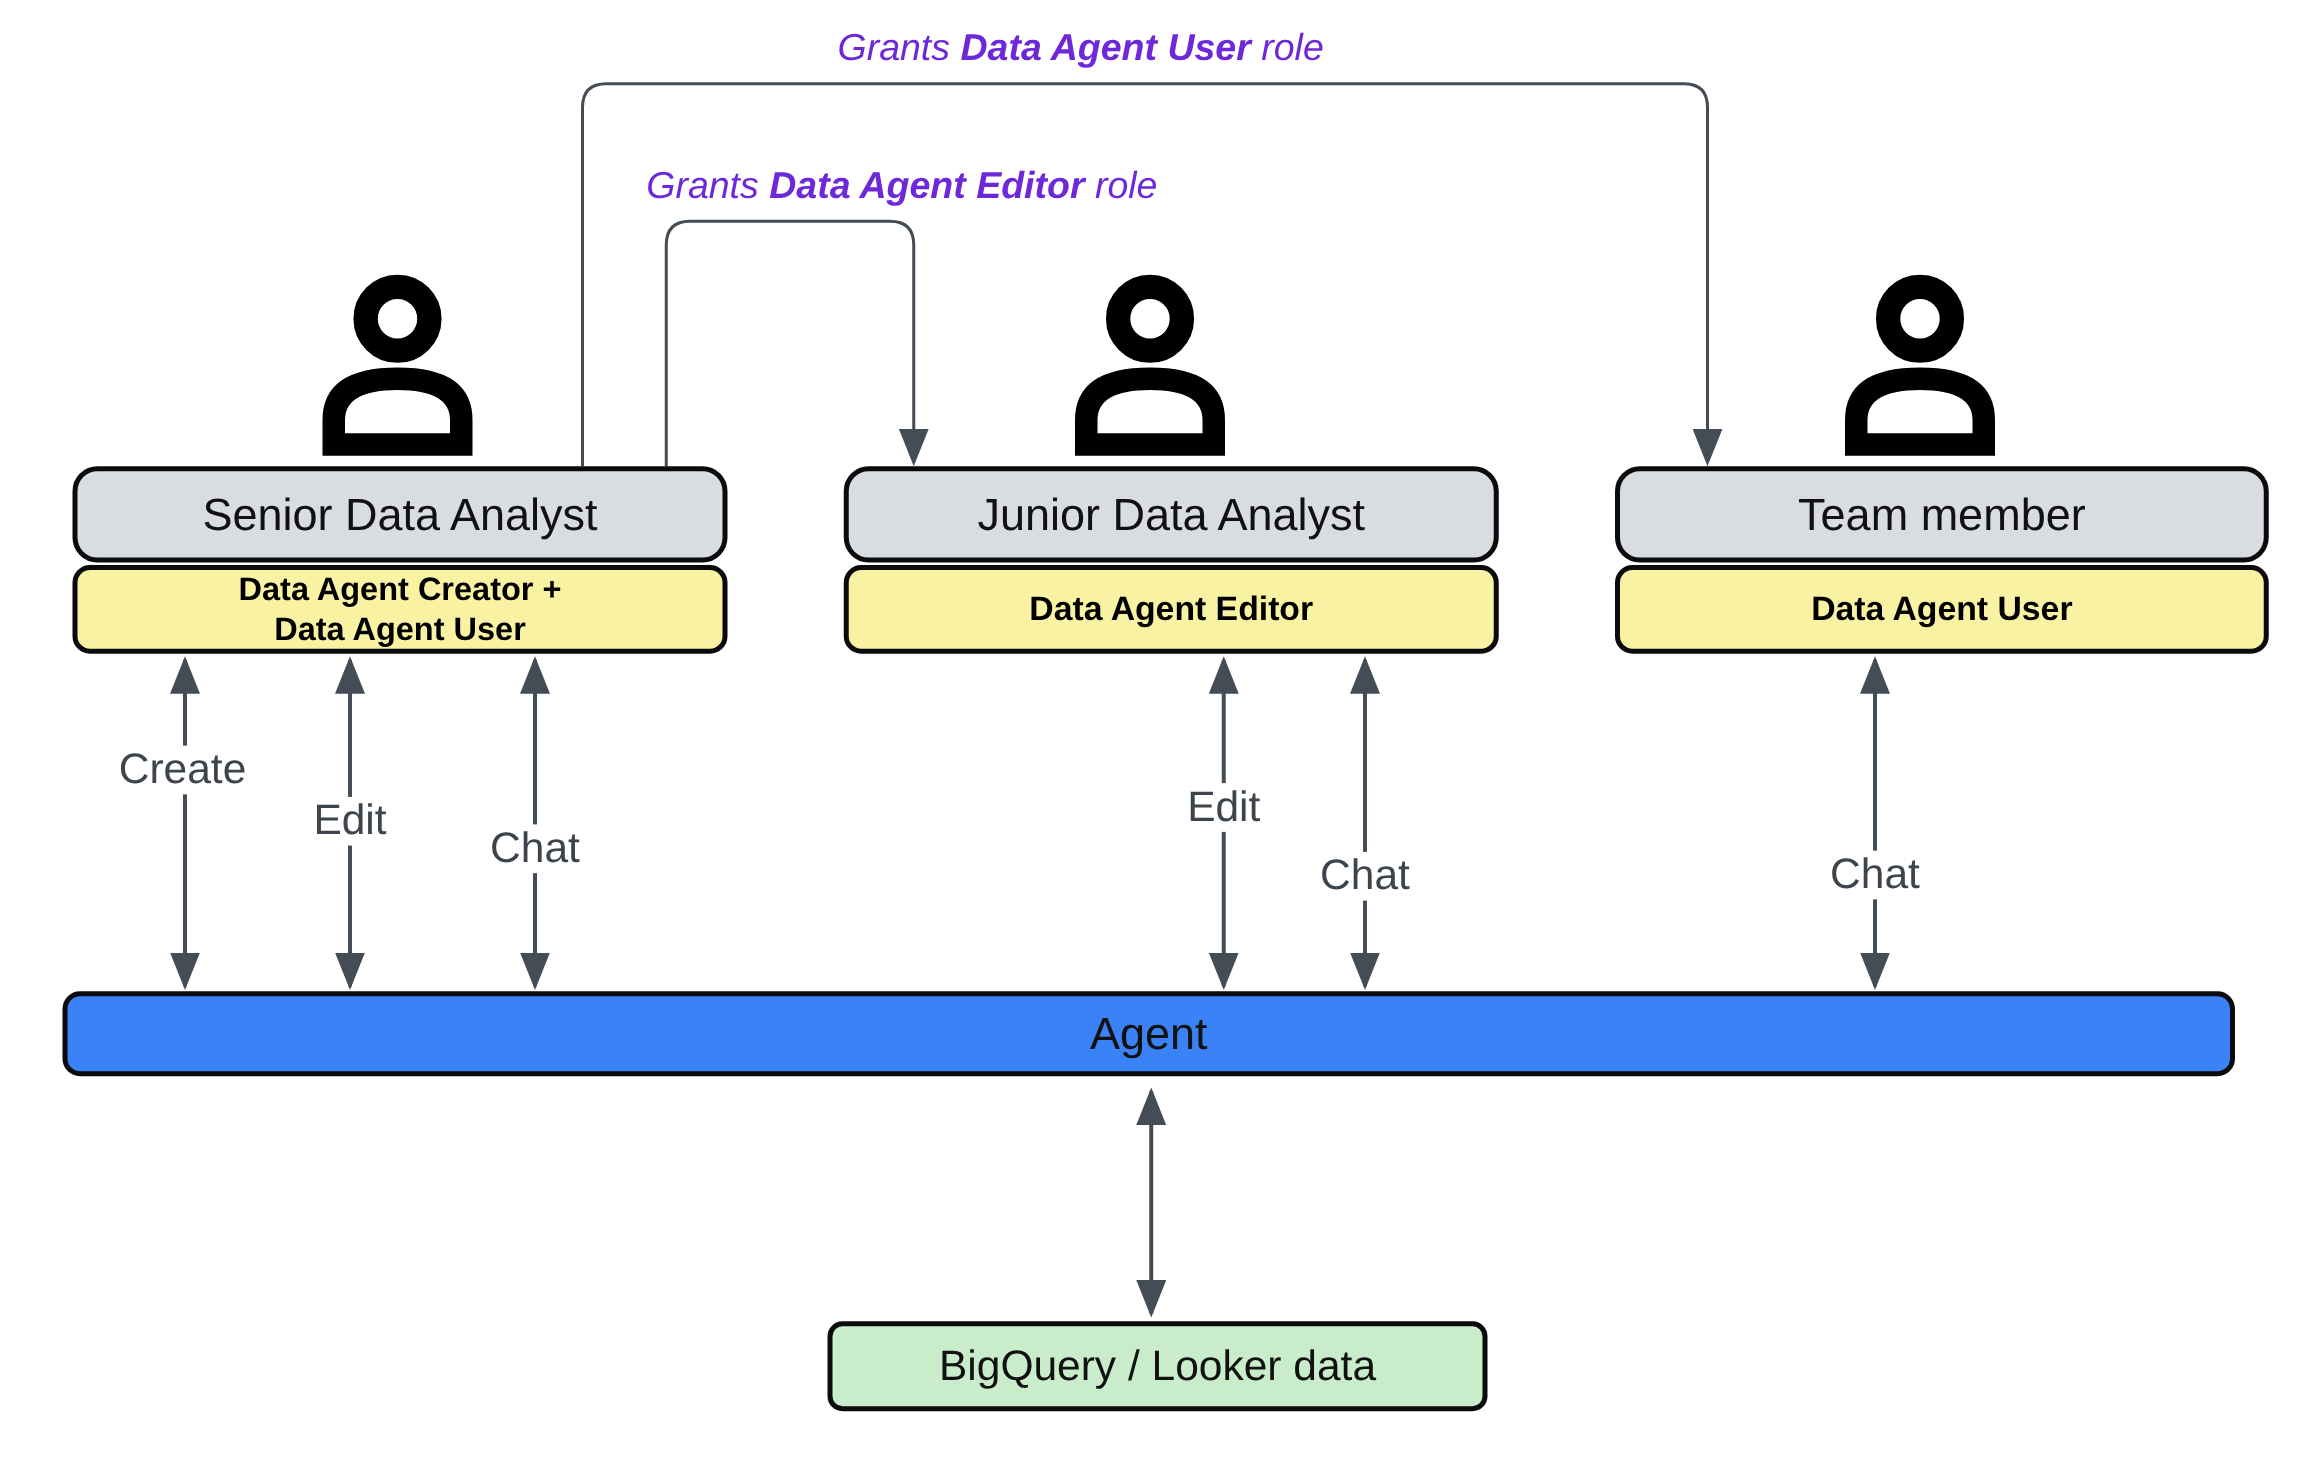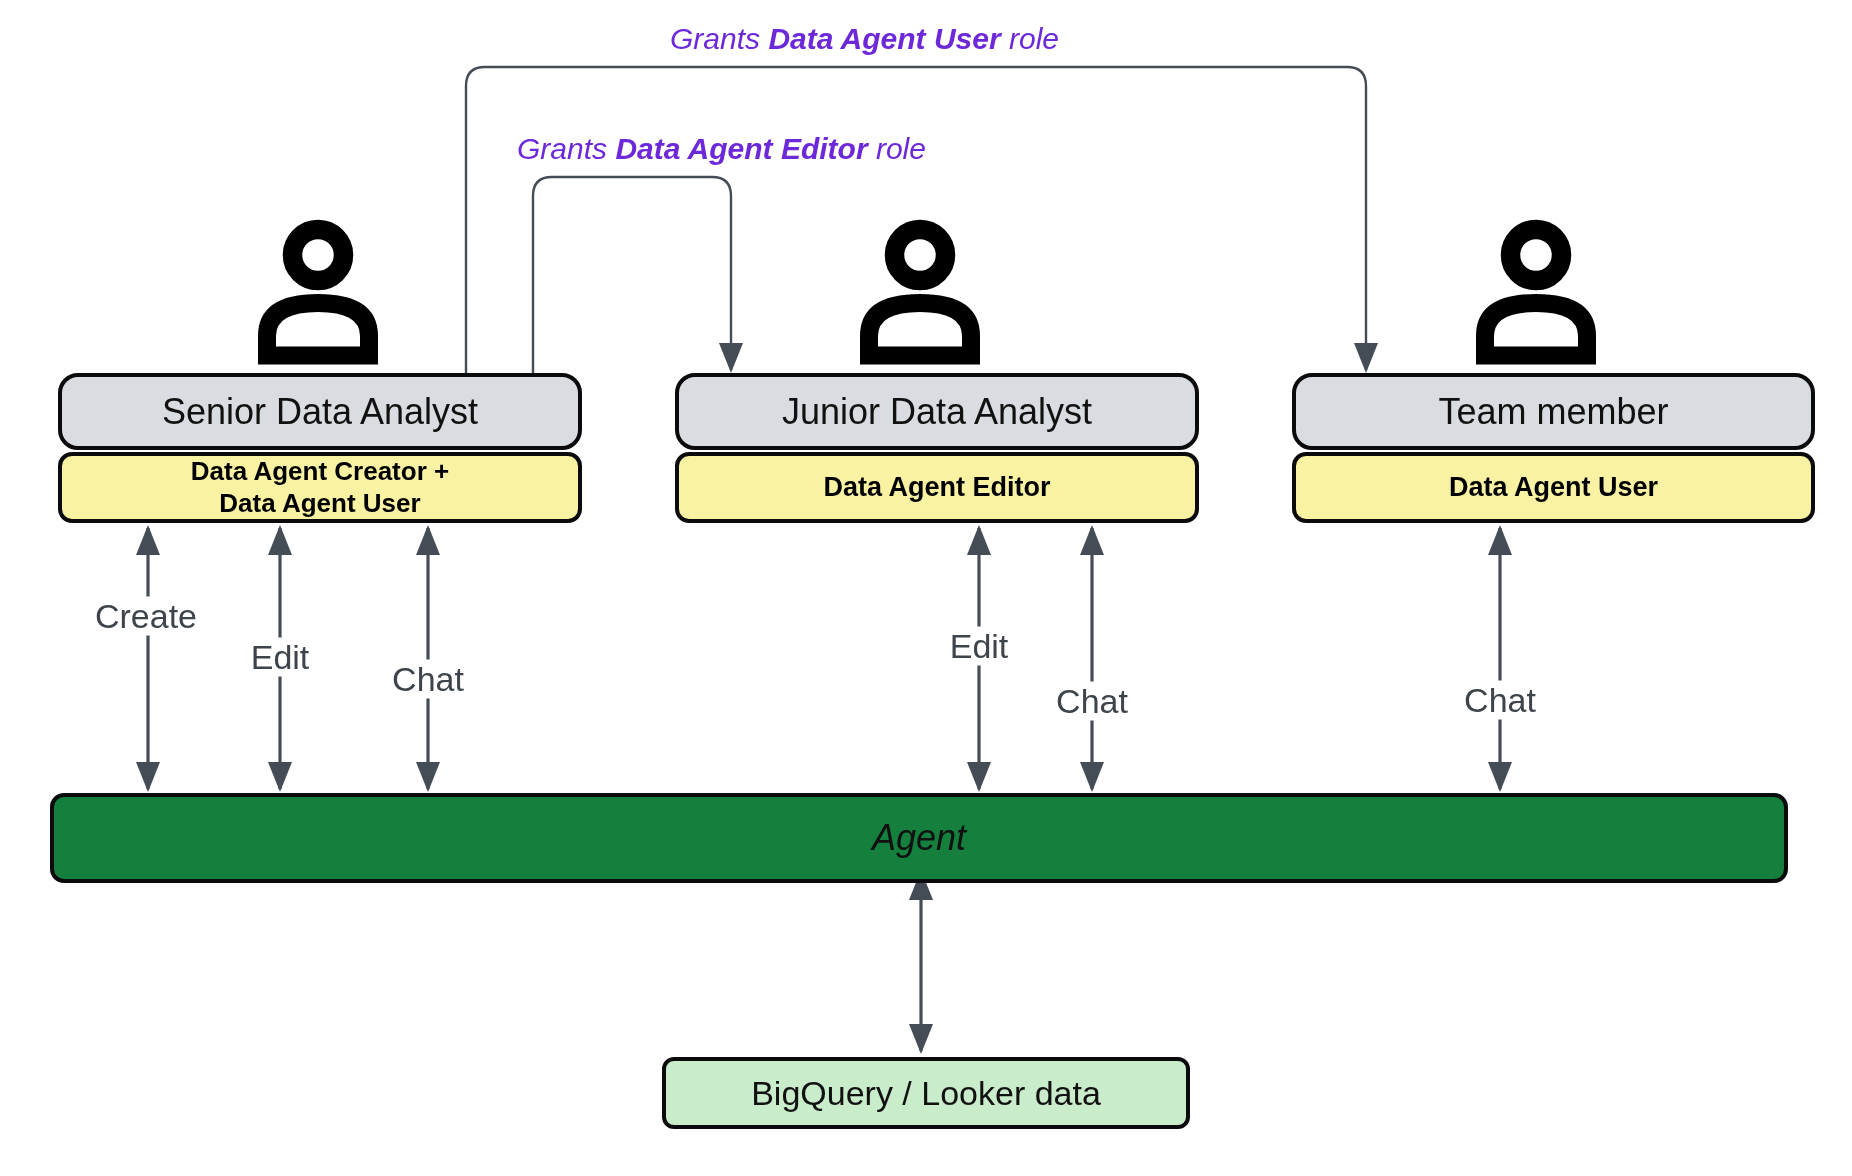--- a/index.html
+++ b/index.html
@@ -7,21 +7,21 @@
     position:relative;width:1852px;height:1176px;background:#ffffff;overflow:hidden;
     font-family:"Liberation Sans", sans-serif;
   }
   svg.overlay{position:absolute;left:0;top:0;z-index:1;}
   .person{position:absolute;z-index:2;width:150px;height:150px;}
   .box{position:absolute;z-index:2;box-sizing:border-box;border:4px solid #0b0b0d;
        display:flex;align-items:center;justify-content:center;text-align:center;}
   .actor-title{background:#d9dce1;border-radius:20px;height:77px;font-size:36px;color:#111;}
   .actor-role{background:#f9f2a2;border-radius:14px;height:71px;font-weight:bold;
               font-size:27px;color:#000;flex-direction:column;line-height:1.22;}
-  .agent-bar{background:#15803d;border-radius:14px;height:90px;font-size:36px;color:#111;font-style:italic;}
+  .agent-bar{background:#3b82f6;border-radius:14px;height:68px;font-size:36px;color:#111;}
   .datasource-box{background:#c9ecca;border-radius:12px;height:72px;font-size:34px;color:#111;}
   .arrow-label{position:absolute;z-index:3;transform:translate(-50%,-50%);
                background:#ffffff;padding:0 6px;font-size:34px;color:#3e444b;white-space:nowrap;}
   .grant-label{position:absolute;z-index:3;font-size:30px;font-style:italic;color:#6d28d9;white-space:nowrap;}
   .grant-label b{font-weight:bold;}
 </style>
 </head>
 <body>
 
 <div class="canvas">

